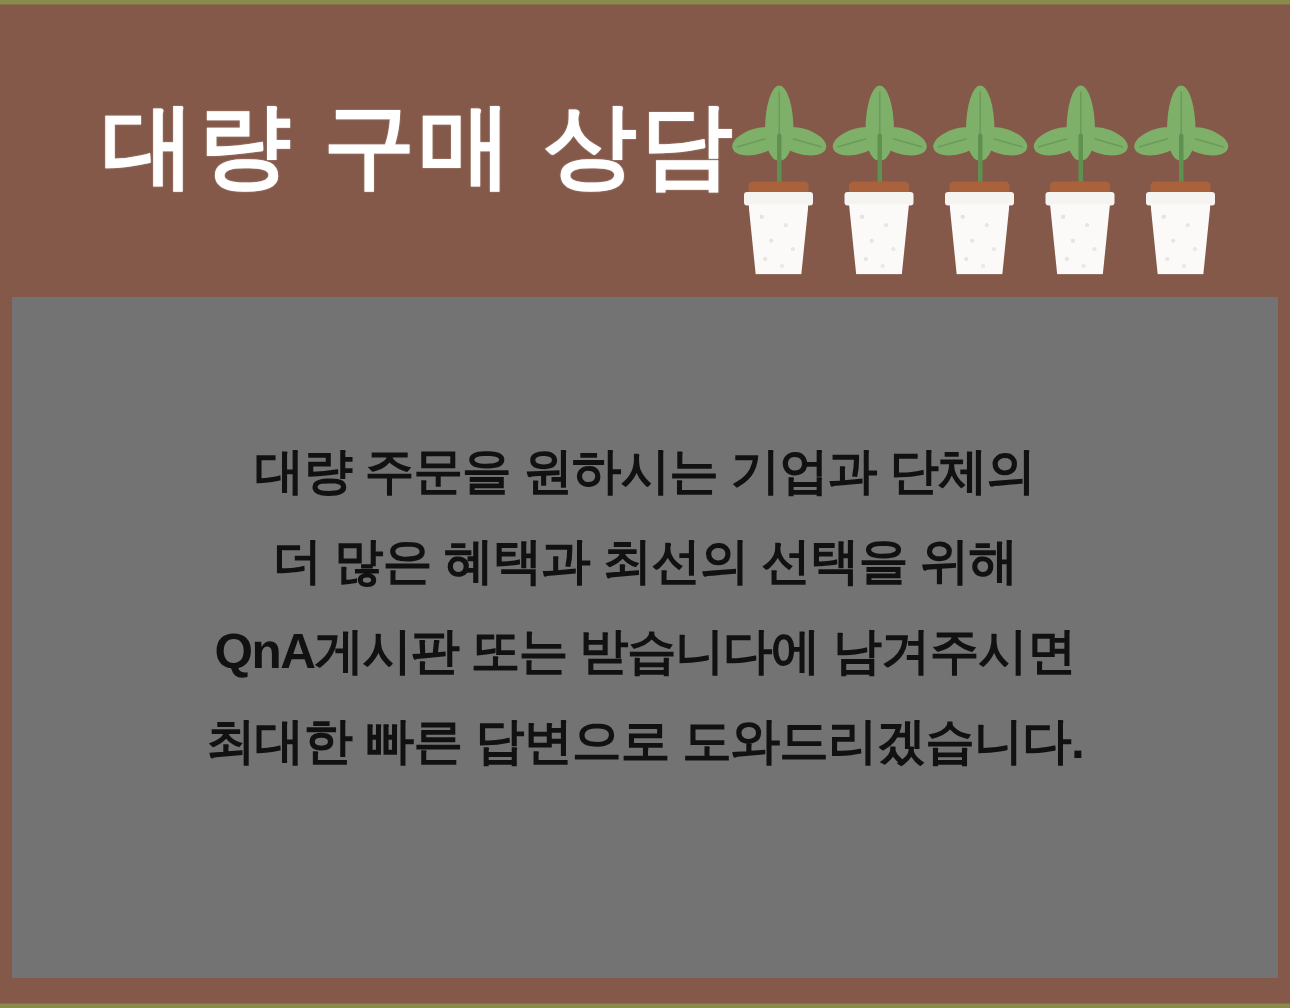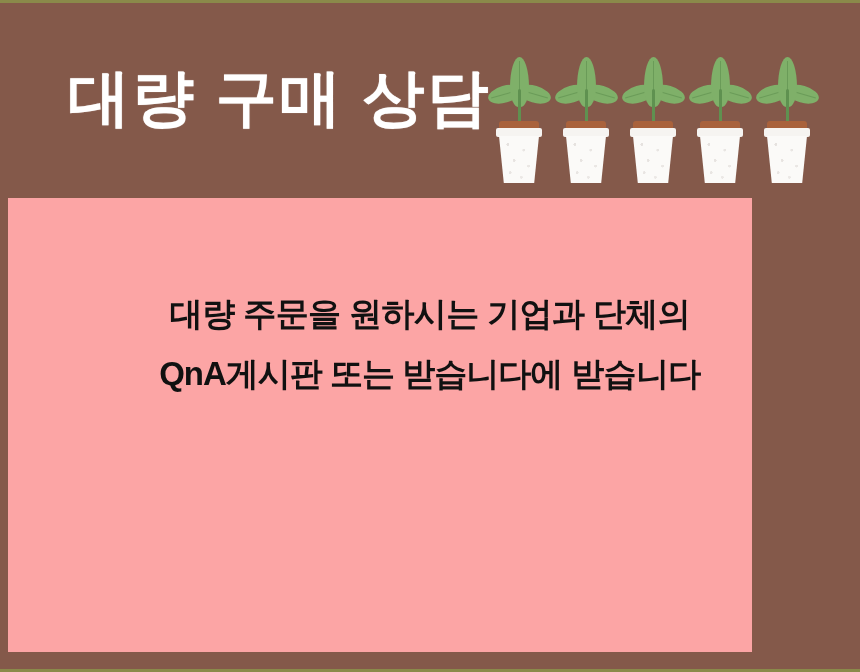--- a/index.html
+++ b/index.html
@@ -189,23 +189,23 @@
       radial-gradient(circle at 74% 64%, rgba(180,170,165,.24) 0 1.2px, transparent 1.6px),
       radial-gradient(circle at 28% 78%, rgba(180,170,165,.26) 0 1.2px, transparent 1.6px),
       radial-gradient(circle at 56% 88%, rgba(180,170,165,.22) 0 1.2px, transparent 1.6px);
   }
 
   
   #panel {
     position: absolute;
     left: 8px;
     top: 198px;
-    width: 744px;
+    width: 844px;
     height: 454px;
-    background: #fca5a5;
+    background: #737373;
     z-index: 3;
     box-sizing: border-box;
     text-decoration: underline;
   }
 
   #body-text {
     position: absolute;
     left: 0;
     top: 86px;
     width: 844px;
@@ -306,19 +306,21 @@
           <div class="pot-body"></div>
         </div>
       </div>
 
     </div>
   </div>
 
   <div id="panel">
     <div id="body-text">
       <div class="body-line">대량 주문을 원하시는 기업과 단체의</div>
-      <div class="body-line"><span class="em">QnA게시판 또는 받습니다</span><span>에 받습니다</span></div>
+      <div class="body-line">더 많은 혜택과 최선의 선택을 위해</div>
+      <div class="body-line"><span class="em">QnA게시판 또는 받습니다</span><span>에 남겨주시면</span></div>
+      <div class="body-line">최대한 빠른 답변으로 도와드리겠습니다.</div>
     </div>
   </div>
 
   <div class="edge-rule bottom"></div>
 
 </div>
 
 </body></html>

